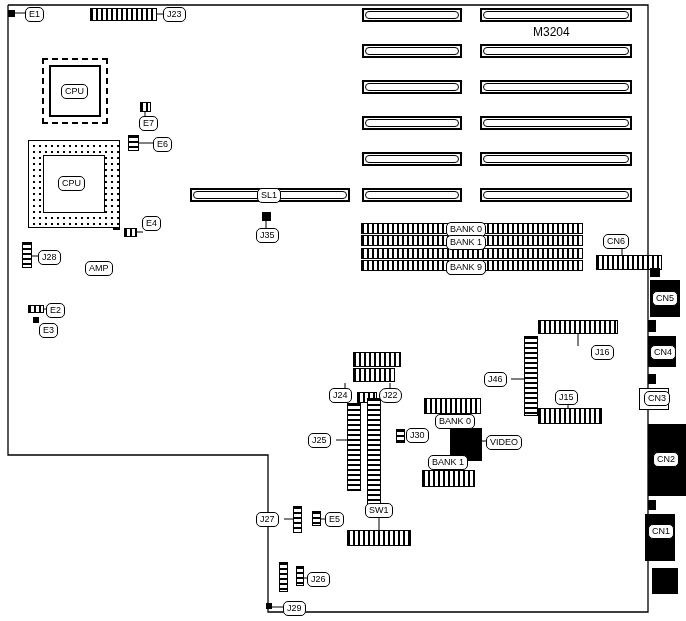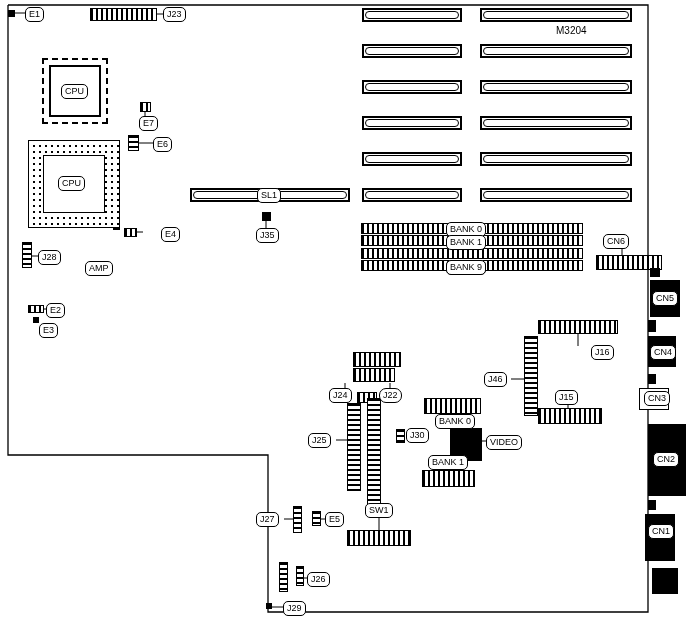--- a/index.html
+++ b/index.html
@@ -16,21 +16,21 @@
   .outline-part { position:absolute; border:1px solid #000; background:#fff; z-index:2; }
   .qfp { position:absolute; border:2px dashed #000; background:#fff; z-index:2; }
   .qfp::after { content:""; position:absolute; inset:5px; border:2px solid #000; }
   .pga { position:absolute; border:1px solid #000; z-index:2;
          background-color:#fff;
          background-image:radial-gradient(#000 1px,transparent 1.4px);
          background-size:6px 6px; background-position:2px 2px; }
   .pga::after { content:""; position:absolute; inset:14px; border:1px solid #000; background:#fff; }
   .tag { position:absolute; z-index:5; border:1px solid #000; border-radius:5px; background:#fff;
          font-size:9px; line-height:11px; padding:1px 3px; white-space:nowrap; color:#000; }
-  .plain-label { position:absolute; z-index:5; font-size:10px; color:#000; white-space:nowrap;margin-left:23px; }
+  .plain-label { position:absolute; z-index:5; font-size:12px; color:#000; white-space:nowrap; }
 </style>
 </head>
 <body>
 
 <div id="board">
   <svg id="overlay" viewBox="0 0 686 621">
       <polyline points="8,5 648,5 648,612 268,612 268,455 8,455 8,5" fill="none" stroke="#000" stroke-width="1.3"></polyline>
       <line x1="15" y1="13" x2="25" y2="13" stroke="#000" stroke-width="1"></line>
       <line x1="157" y1="14" x2="164" y2="14" stroke="#000" stroke-width="1"></line>
       <line x1="145" y1="112" x2="145" y2="117" stroke="#000" stroke-width="1"></line>
@@ -112,21 +112,21 @@
     <div class="qfp" style="left: 42px; top: 58px; width: 66px; height: 66px;"></div>
     <div class="pga" style="left: 28px; top: 140px; width: 92px; height: 88px;"></div>
     <div class="tag" style="left: 25px; top: 7px;">E1</div>
     <div class="tag" style="left: 163px; top: 7px;">J23</div>
     <div class="plain-label" style="left: 533px; top: 25px;">M3204</div>
     <div class="tag" style="left: 61px; top: 84px;">CPU</div>
     <div class="tag" style="left: 139px; top: 116px;">E7</div>
     <div class="tag" style="left: 153px; top: 137px;">E6</div>
     <div class="tag" style="left: 58px; top: 176px;">CPU</div>
     <div class="tag" style="left: 85px; top: 221px; margin-top: 40px;">AMP</div>
-    <div class="tag" style="left: 142px; top: 227px; margin-left: 19px;">E4</div>
+    <div class="tag" style="left: 142px; top: 216px;">E4</div>
     <div class="tag" style="left: 257px; top: 188px;">SL1</div>
     <div class="tag" style="left: 38px; top: 250px;">J28</div>
     <div class="tag" style="left: 256px; top: 228px;">J35</div>
     <div class="tag" style="left: 446px; top: 222px;">BANK 0</div>
     <div class="tag" style="left: 446px; top: 235px;">BANK 1</div>
     <div class="tag" style="left: 446px; top: 260px;">BANK 2</div>
     <div class="tag" style="left: 446px; top: 260px;">BANK 9</div>
     <div class="tag" style="left: 603px; top: 234px;">CN6</div>
     <div class="tag" style="left: 652px; top: 291px;">CN5</div>
     <div class="tag" style="left: 46px; top: 303px;">E2</div>

